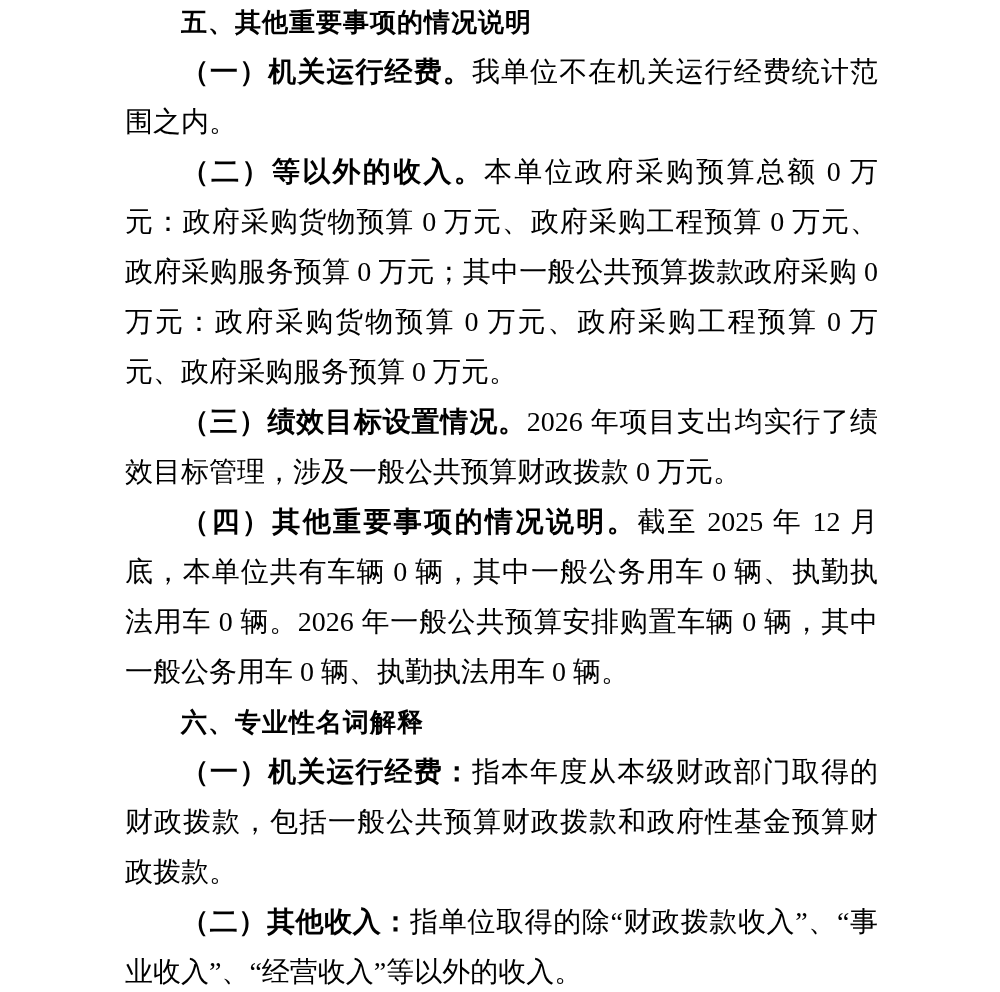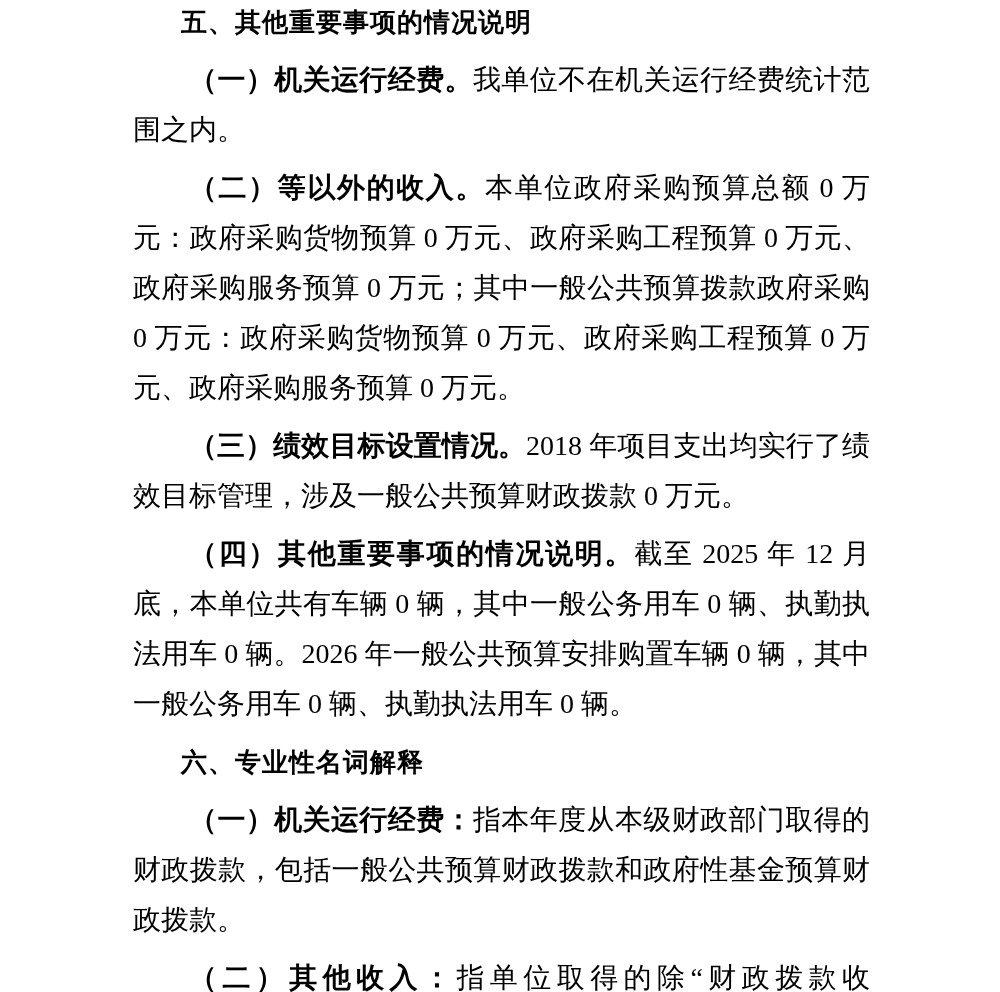--- a/index.html
+++ b/index.html
@@ -28,39 +28,39 @@
     margin: 0;
     font-family: "Liberation Sans", sans-serif;
     font-weight: 700;
     font-size: 26px;
     line-height: 50px;
     text-indent: 56px;
     text-align: left;
     letter-spacing: 1px;
   }
   .para {
-    margin: 8px;
+    margin: 0;
     text-indent: 56px;
   }
   .para .lead {
     font-weight: 700;
   }
 </style>
 </head>
 <body>
 
 <div class="page">
 
   <h2 class="heading">五、其他重要事项的情况说明</h2>
 
   <p class="para"><span class="lead">（一）机关运行经费。</span><span>我单位不在机关运行经费统计范围之内。</span></p>
 
   <p class="para"><span class="lead">（二）等以外的收入。</span><span>本单位政府采购预算总额 0 万元：政府采购货物预算 0 万元、政府采购工程预算 0 万元、政府采购服务预算 0 万元；其中一般公共预算拨款政府采购 0 万元：政府采购货物预算 0 万元、政府采购工程预算 0 万元、政府采购服务预算 0 万元。</span></p>
 
-  <p class="para"><span class="lead">（三）绩效目标设置情况。</span><span>2018 年项目支出均实行了绩效目标管理，涉及一般公共预算财政拨款 0 万元。</span></p>
+  <p class="para"><span class="lead">（三）绩效目标设置情况。</span><span>2026 年项目支出均实行了绩效目标管理，涉及一般公共预算财政拨款 0 万元。</span></p>
 
   <p class="para"><span class="lead">（四）其他重要事项的情况说明。</span><span>截至 2025 年 12 月底，本单位共有车辆 0 辆，其中一般公务用车 0 辆、执勤执法用车 0 辆。2026 年一般公共预算安排购置车辆 0 辆，其中一般公务用车 0 辆、执勤执法用车 0 辆。</span></p>
 
   <h2 class="heading">六、专业性名词解释</h2>
 
   <p class="para"><span class="lead">（一）机关运行经费：</span><span>指本年度从本级财政部门取得的财政拨款，包括一般公共预算财政拨款和政府性基金预算财政拨款。</span></p>
 
   <p class="para"><span class="lead">（二）其他收入：</span><span>指单位取得的除“财政拨款收入”、“事业收入”、“经营收入”等以外的收入。</span></p>
 
 </div>

